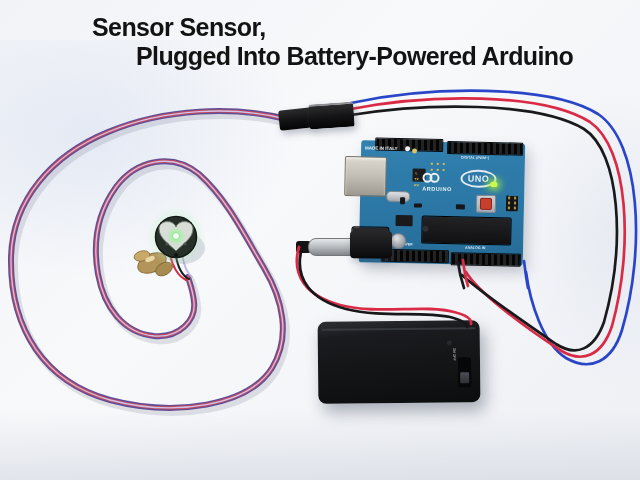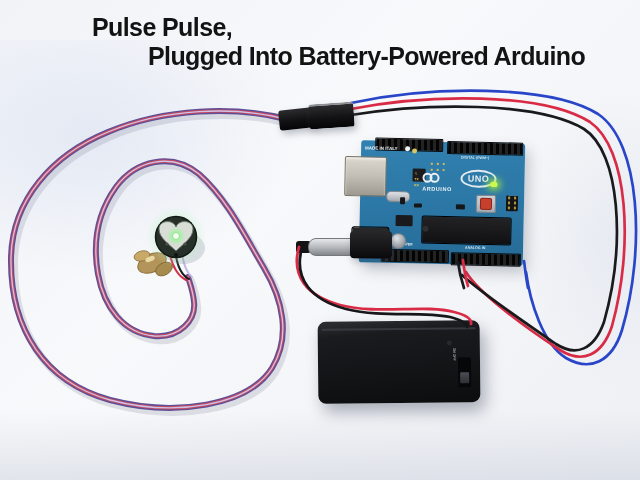--- a/index.html
+++ b/index.html
@@ -14,21 +14,21 @@
     background:radial-gradient(ellipse at 30% 40%, rgba(208,218,238,0.45), rgba(208,218,238,0) 70%);}
   .tint-bottom{left:0;bottom:0;width:640px;height:70px;
     background:linear-gradient(rgba(200,206,218,0), rgba(198,204,216,0.45));}
   .tint-right{right:0;top:90px;width:120px;height:300px;
     background:radial-gradient(ellipse at 80% 50%, rgba(210,218,232,0.35), rgba(210,218,232,0) 70%);}
 
   
   .title-line{position:absolute;color:#131313;font-weight:bold;letter-spacing:-0.6px;
     font-size:25px;white-space:nowrap;}
   #title1{left:92px;top:13px;}
-  #title2{left:148px;top:42px;}
+  #title2{left:136px;top:42px;}
 
   svg.layer{position:absolute;left:0;top:0;width:640px;height:480px;pointer-events:none;}
 
   
   .conn{background:linear-gradient(180deg,#2c2c2e,#121214 55%,#050506);border-radius:3px;
     box-shadow:2px 4px 7px rgba(70,80,100,0.35);}
   #conn-left{left:279px;top:109px;width:34px;height:20px;transform:rotate(-6deg);}
   #conn-right{left:309px;top:103px;width:45px;height:23px;transform:rotate(-4deg);
     border-top:2px solid #8d8f94;}
 
@@ -222,16 +222,16 @@
       <path d="M 176,227 C 173,219 159,220 159,229 C 159,238 169,244 176,251 C 183,244 193,238 193,229 C 193,220 179,219 176,227 Z" fill="#d8ddd5" stroke="#6b756d" stroke-width="1"></path>
       <circle cx="167" cy="244" r="1.6" fill="#49524a"></circle>
       <circle cx="185" cy="244" r="1.6" fill="#49524a"></circle>
       <circle cx="176" cy="236" r="9" fill="url(#ledGlow)"></circle>
       <circle cx="176" cy="236" r="3.5" fill="#f2fff0" stroke="#96dd96" stroke-width="1"></circle>
     </g>
   </svg>
 
   <div class="abs tint-bottom"></div>
 
-  <div class="title-line" id="title1">Pulse Pulse,</div>
+  <div class="title-line" id="title1">Sensor Sensor,</div>
   <div class="title-line" id="title2">Plugged Into Battery-Powered Arduino</div>
 
 </div>
 
 </body></html>

